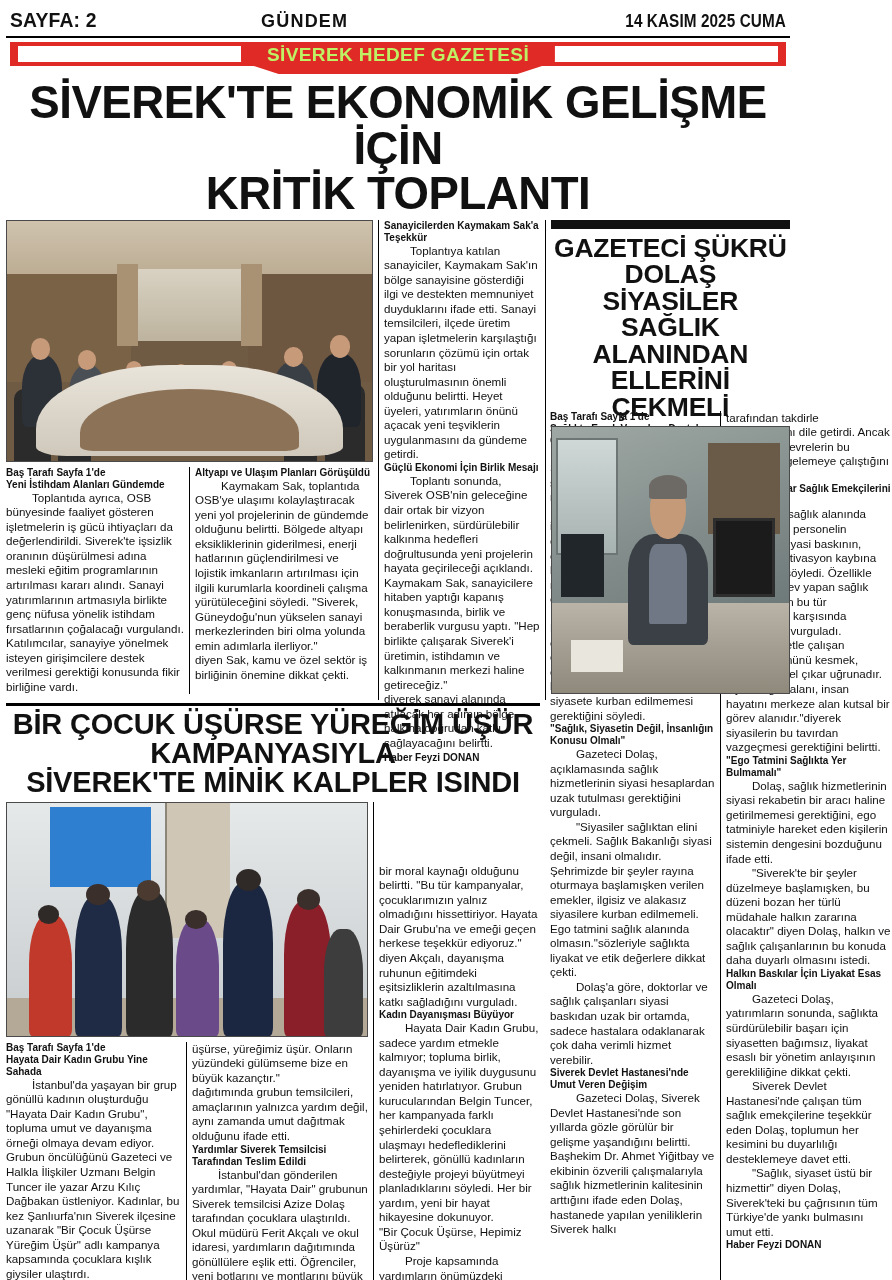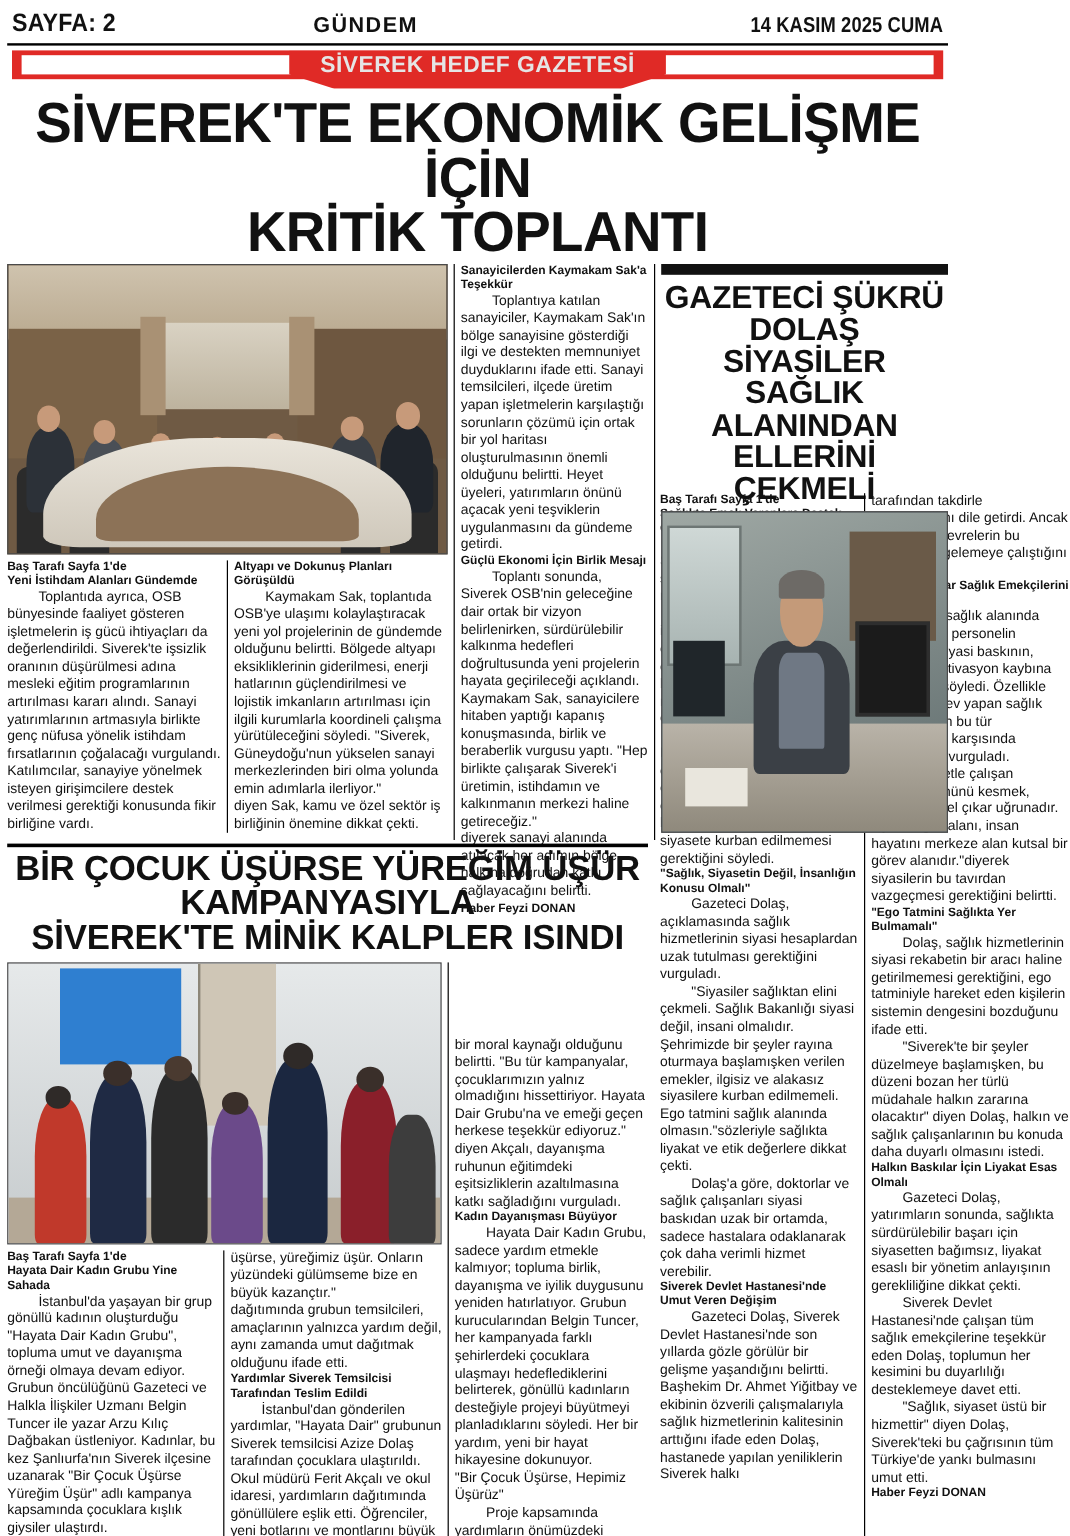--- a/index.html
+++ b/index.html
@@ -48,21 +48,21 @@
     background: #e02a26;
   }
   .banner-bar:before, .banner-bar:after {
     content: ""; position: absolute; top: 4px; height: 16px;
     background: #ffffff;
   }
   .banner-bar:before { left: 8px; width: 298px; }
   .banner-bar:after { right: 8px; width: 298px; }
   .banner-tab {
     position: absolute; left: 50%; top: 0; transform: translateX(-50%);
-    background: #e02a26; color: #e5e5e5;
+    background: #e02a26; color: #bef264;
     padding: 2px 26px 8px 26px;
     font-weight: bold; font-size: 19px; letter-spacing: .4px;
     clip-path: polygon(0 0, 100% 0, 100% 62%, 88% 100%, 12% 100%, 0 62%);
     z-index: 2; white-space: nowrap;
   }
 
   
   .main-head {
     text-align: center;
     font-weight: bold;
@@ -208,21 +208,21 @@
         <div class="cols" style="margin-top:5px;">
 
           <div class="col" style="width:178px;">
             <p class="sub">Baş Tarafı Sayfa 1'de</p>
             <p class="sub">Yeni İstihdam Alanları Gündemde</p>
             <p class="ind">Toplantıda ayrıca, OSB bünyesinde faaliyet gösteren işletmelerin iş gücü ihtiyaçları da değerlendirildi. Siverek'te işsizlik oranının düşürülmesi adına mesleki eğitim programlarının artırılması kararı alındı. Sanayi yatırımlarının artmasıyla birlikte genç nüfusa yönelik istihdam fırsatlarının çoğalacağı vurgulandı. Katılımcılar, sanayiye yönelmek isteyen girişimcilere destek verilmesi gerektiği konusunda fikir birliğine vardı.</p>
           </div>
           <div class="vrule"></div>
 
           <div class="col" style="width:178px;">
-            <p class="sub">Altyapı ve Dokunuş Planları Görüşüldü</p>
+            <p class="sub">Altyapı ve Ulaşım Planları Görüşüldü</p>
             <p class="ind">Kaymakam Sak, toplantıda OSB'ye ulaşımı kolaylaştıracak yeni yol projelerinin de gündemde olduğunu belirtti. Bölgede altyapı eksikliklerinin giderilmesi, enerji hatlarının güçlendirilmesi ve lojistik imkanların artırılması için ilgili kurumlarla koordineli çalışma yürütüleceğini söyledi. "Siverek, Güneydoğu'nun yükselen sanayi merkezlerinden biri olma yolunda emin adımlarla ilerliyor."</p>
             <p>diyen Sak, kamu ve özel sektör iş birliğinin önemine dikkat çekti.</p>
           </div>
         </div>
       </div>
 
       <div class="vrule"></div>
 
       <div class="col" style="width:158px;">
         <p class="sub">Sanayicilerden Kaymakam Sak'a Teşekkür</p>

